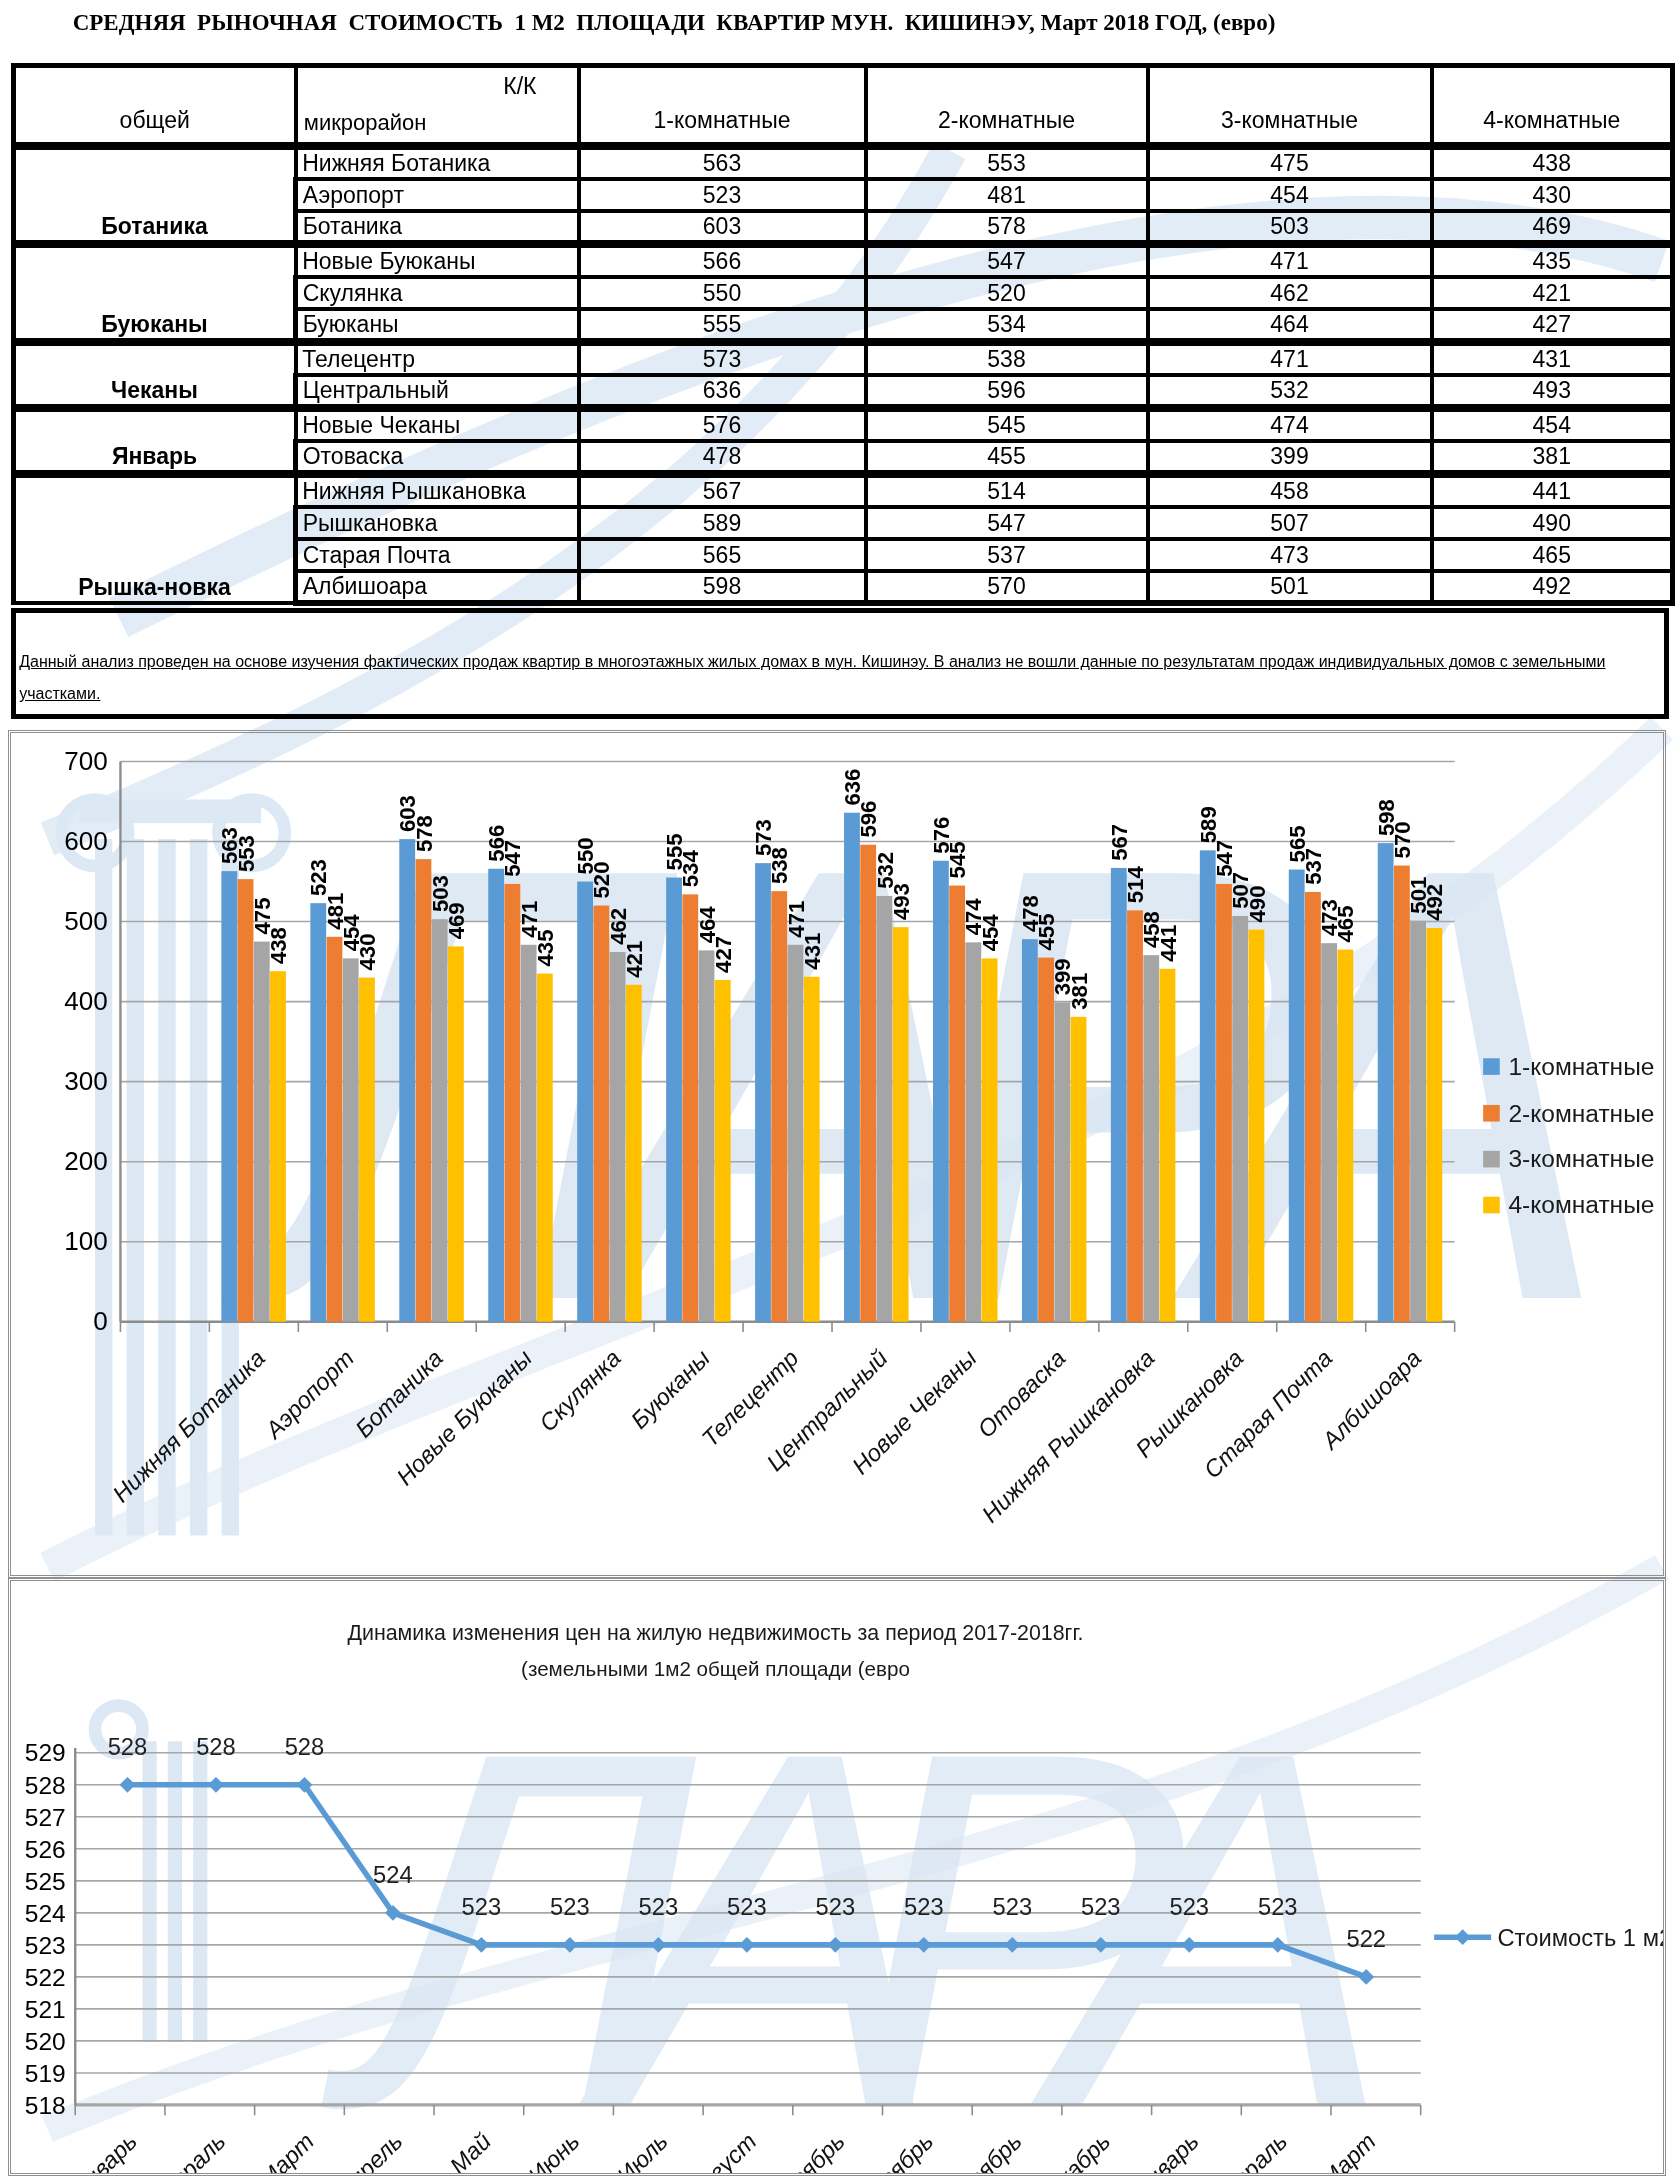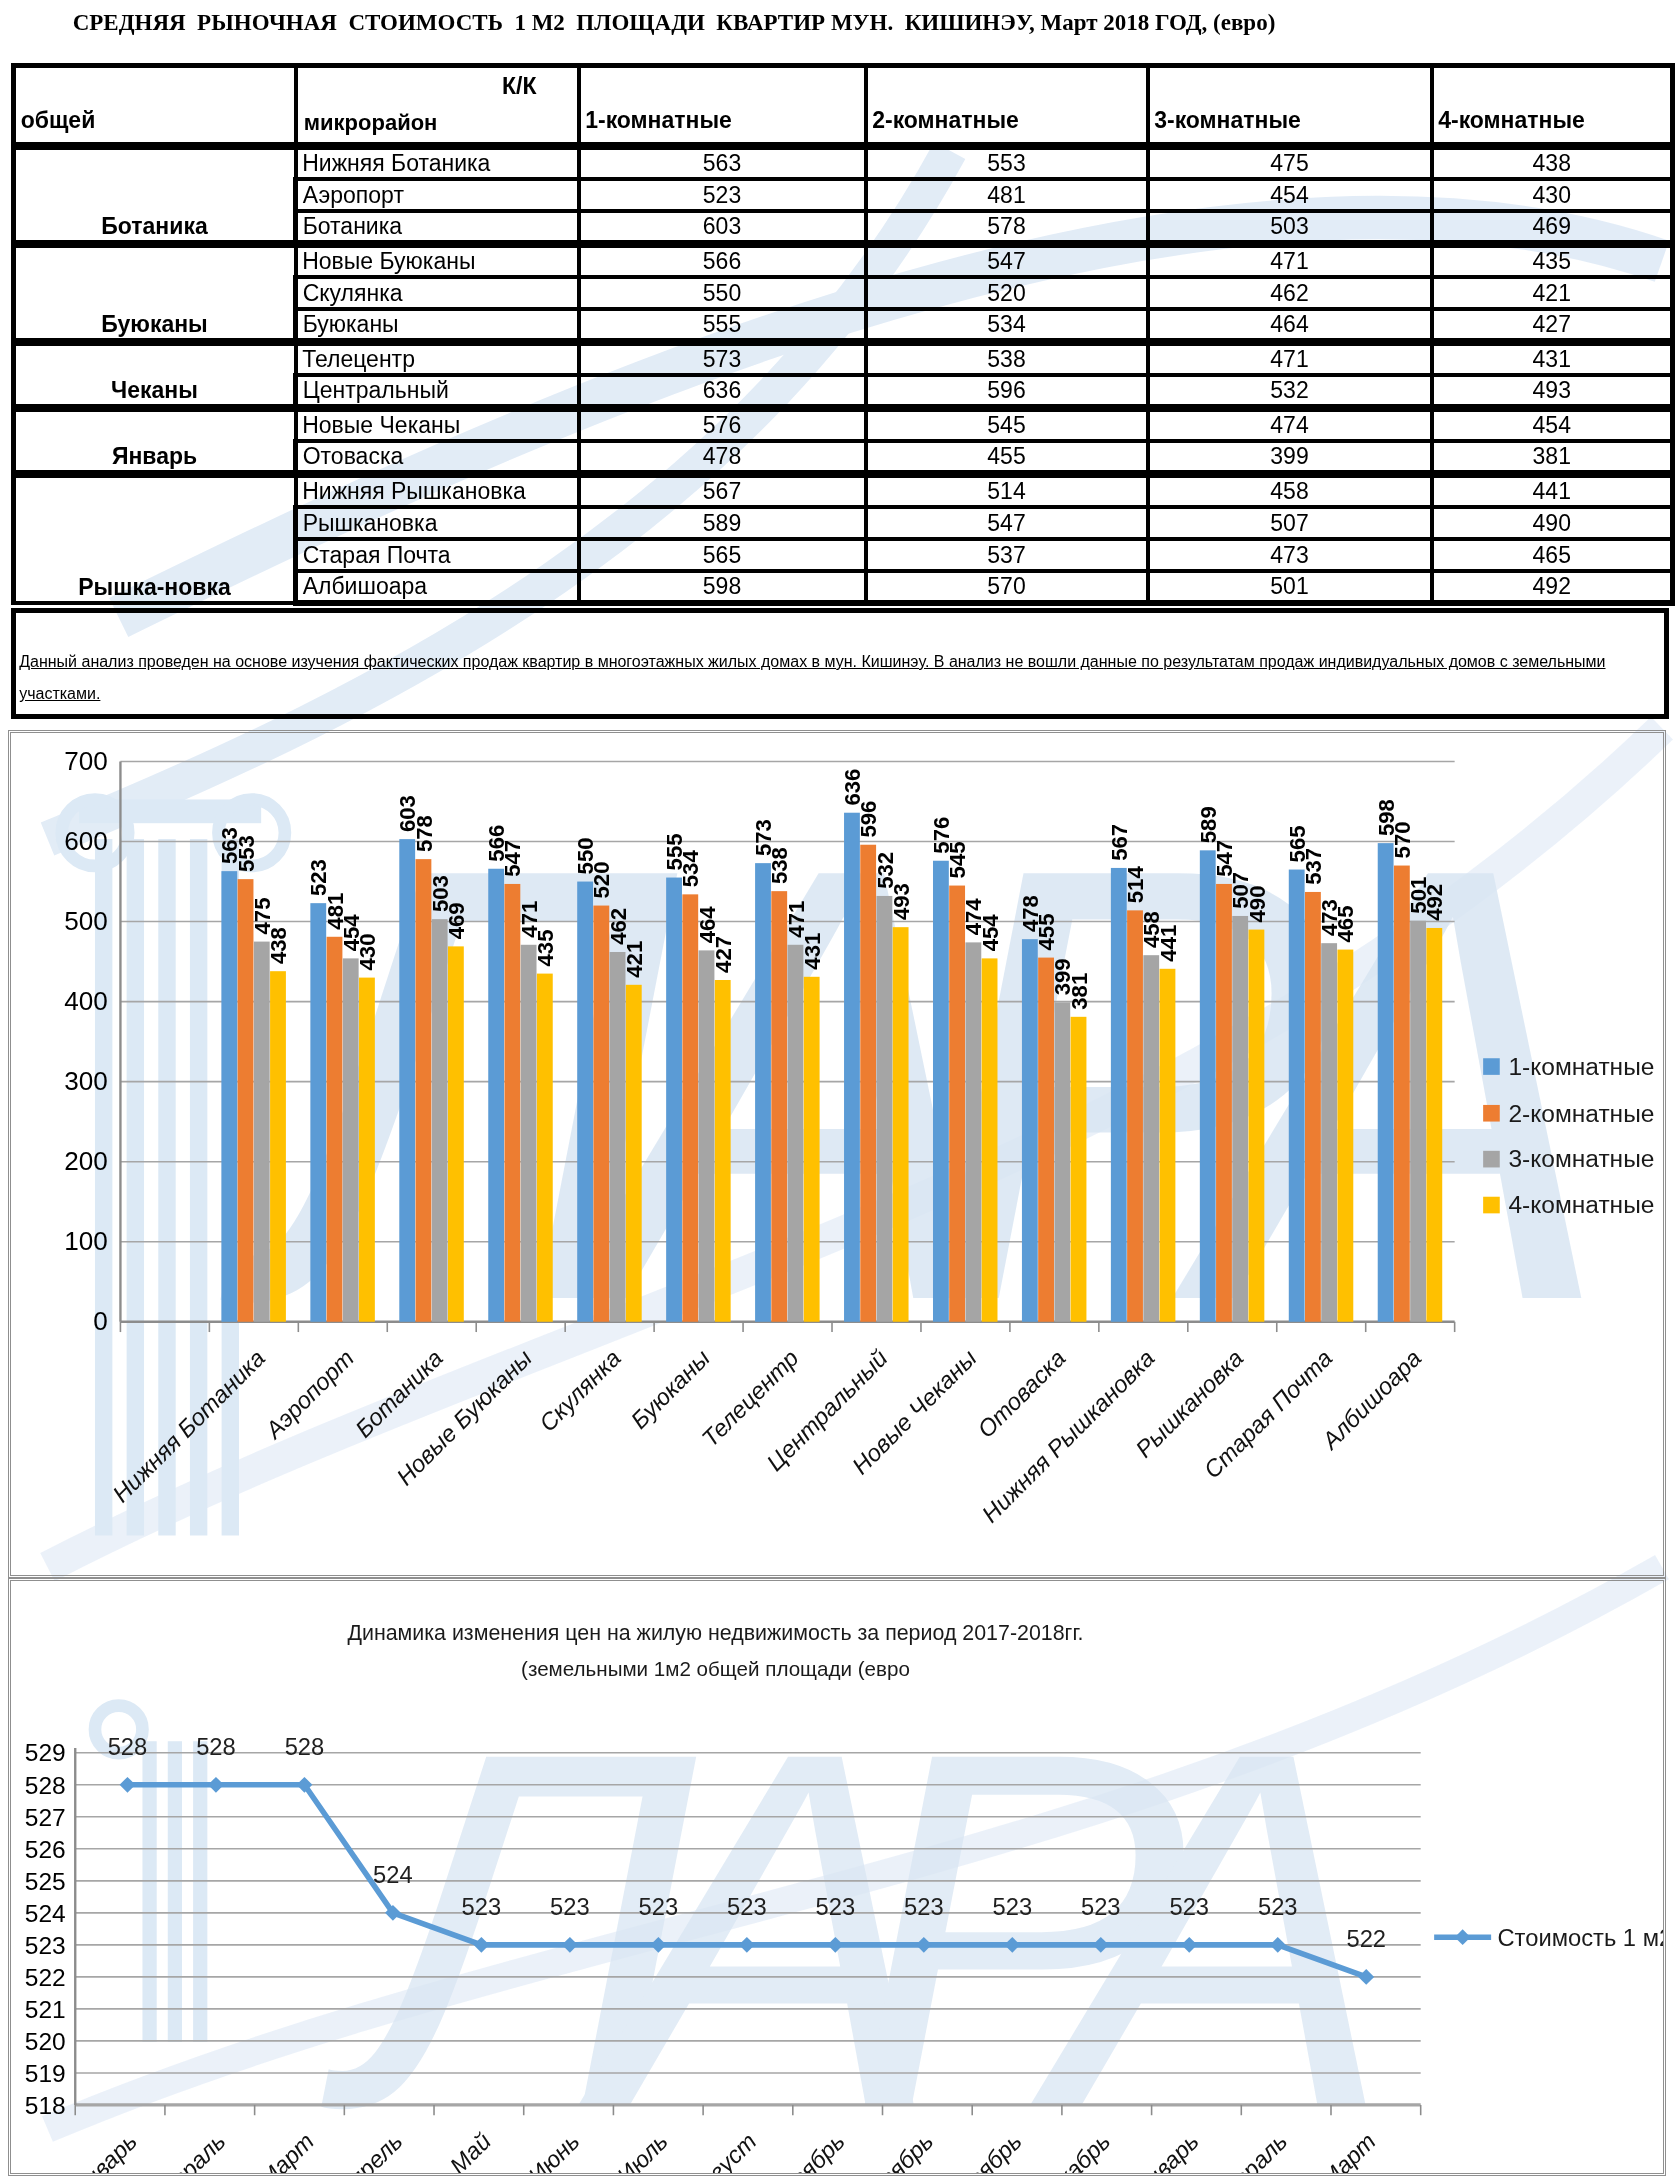--- a/index.html
+++ b/index.html
@@ -9,21 +9,21 @@
   .layer{position:relative;z-index:1;}
   
   .doc-title{position:absolute;top:9.5px;left:0;width:1348px;text-align:center;
     font-family:"Liberation Serif",serif;font-weight:bold;font-size:23px;color:#000;
     white-space:pre-wrap;}
   
   table.price{position:absolute;left:11px;top:63px;border-collapse:collapse;
     table-layout:fixed;width:1659px;background:transparent;}
   table.price td,table.price th{border:4px solid #000;padding:0 4.7px;
     font-size:23px;color:#000;overflow:hidden;white-space:nowrap;background:transparent;}
-  table.price th{font-weight:bold;height:66px;vertical-align:bottom;padding-bottom:8px;text-align:left;}
+  table.price th{font-weight:normal;height:66px;vertical-align:bottom;padding-bottom:8px;text-align:center;}
   th.sector-h{font-weight:bold;}
   th.corner{position:relative;padding:0;
     background-image:linear-gradient(to bottom right,transparent calc(50% - 2.4px),#000 calc(50% - 2.4px),#000 calc(50% + 2.4px),transparent calc(50% + 2.4px));}
   .corner-top{position:absolute;top:4.7px;right:40px;font-size:23px;}
   .corner-bottom{position:absolute;bottom:6.3px;left:6.3px;font-size:22px;}
   table.price tbody tr{height:32px;}
   td.district{ text-align:left;vertical-align:middle;}
   td.val{text-align:center;vertical-align:middle;}
   td.sector{font-weight:bold;text-align:center;vertical-align:bottom;padding-bottom:4.7px;}
   tr.group-start td{border-top-width:8px;}

